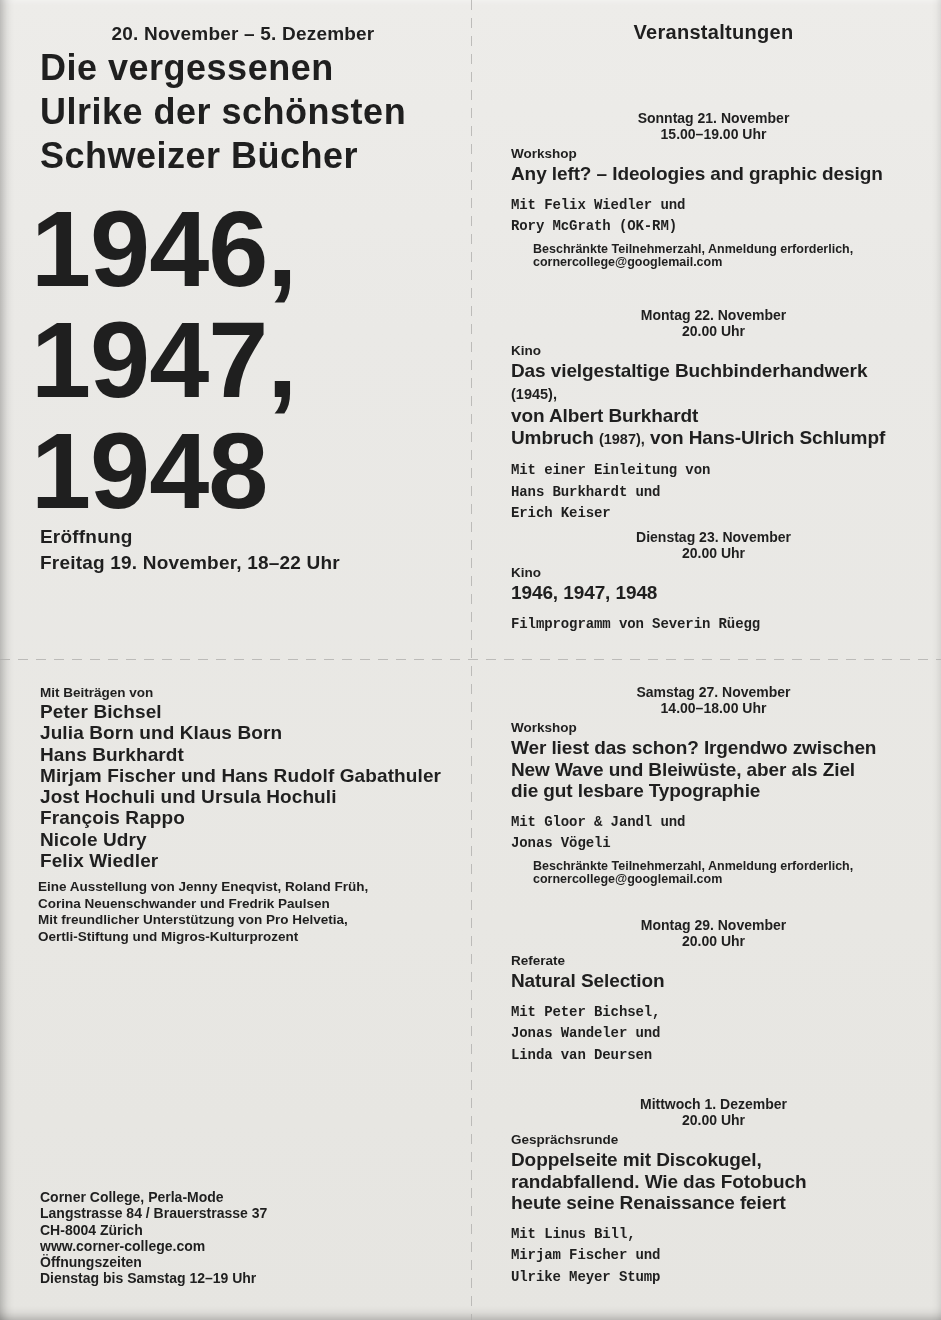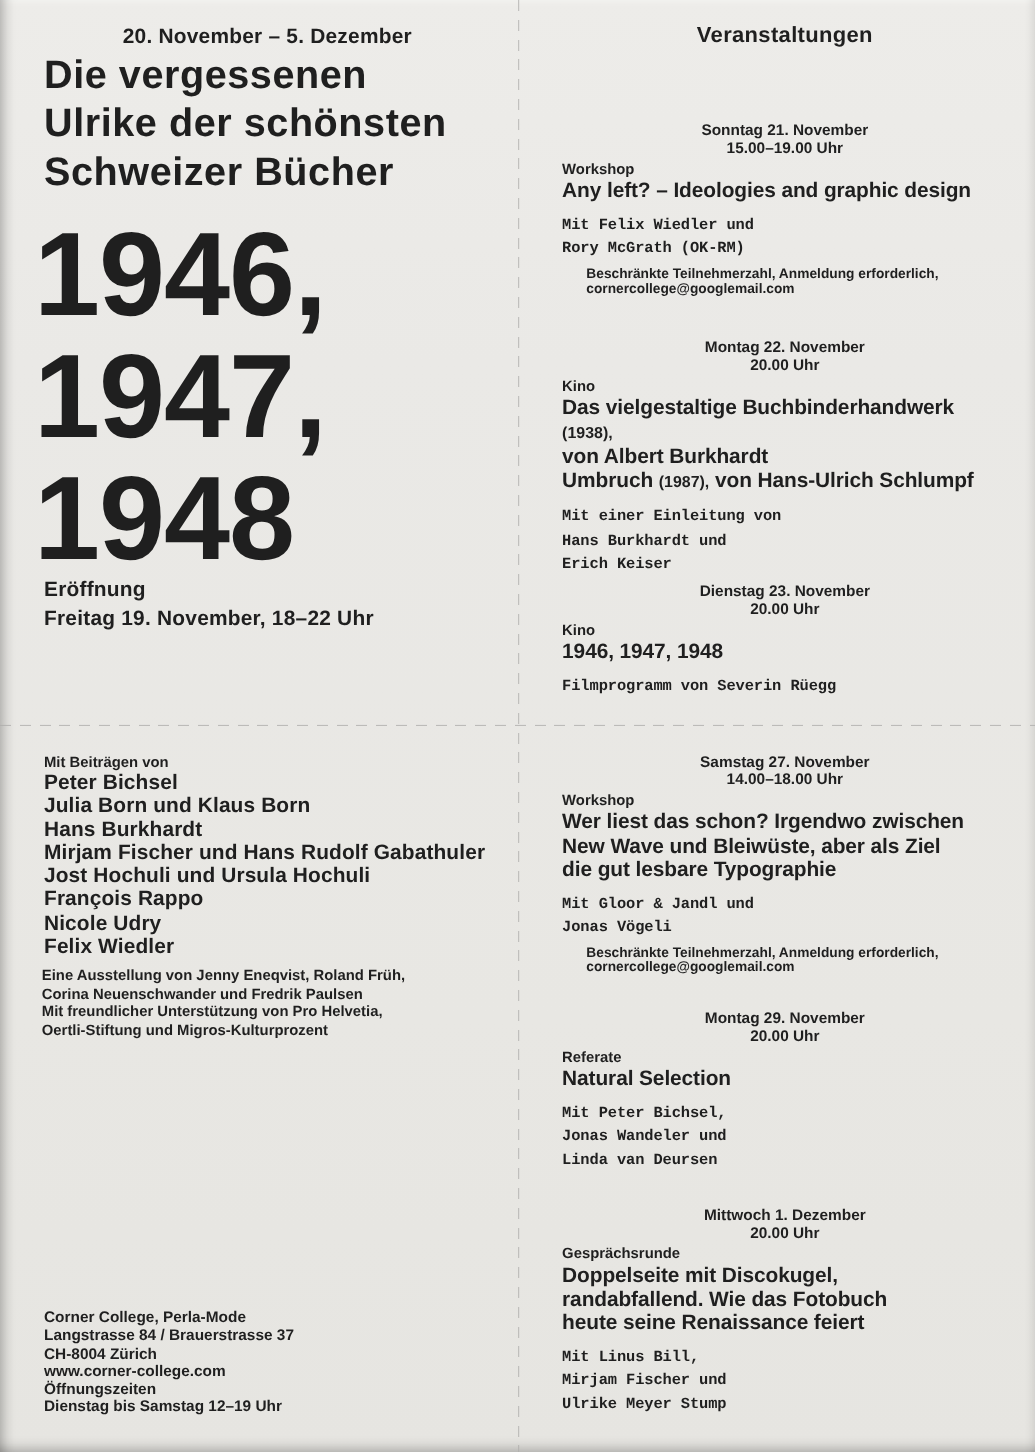--- a/index.html
+++ b/index.html
@@ -119,21 +119,21 @@
       <div>Beschränkte Teilnehmerzahl, Anmeldung erforderlich,</div>
       <div>cornercollege@googlemail.com</div>
     </div>
   </section>
 
   <section class="ev e2">
     <div class="ev-date">Montag 22. November</div>
     <div class="ev-time">20.00 Uhr</div>
     <div class="ev-cat">Kino</div>
     <div class="ev-title">
-      <div><span>Das vielgestaltige Buchbinderhandwerk </span><span class="yr">(1938),</span></div>
+      <div><span>Das vielgestaltige Buchbinderhandwerk </span><span class="yr">(1945),</span></div>
       <div>von Albert Burkhardt</div>
       <div><span>Umbruch </span><span class="yr">(1987),</span><span> von Hans-Ulrich Schlumpf</span></div>
     </div>
     <div class="ev-with">
       <div>Mit einer Einleitung von</div>
       <div>Hans Burkhardt und</div>
       <div>Erich Keiser</div>
     </div>
   </section>
 

